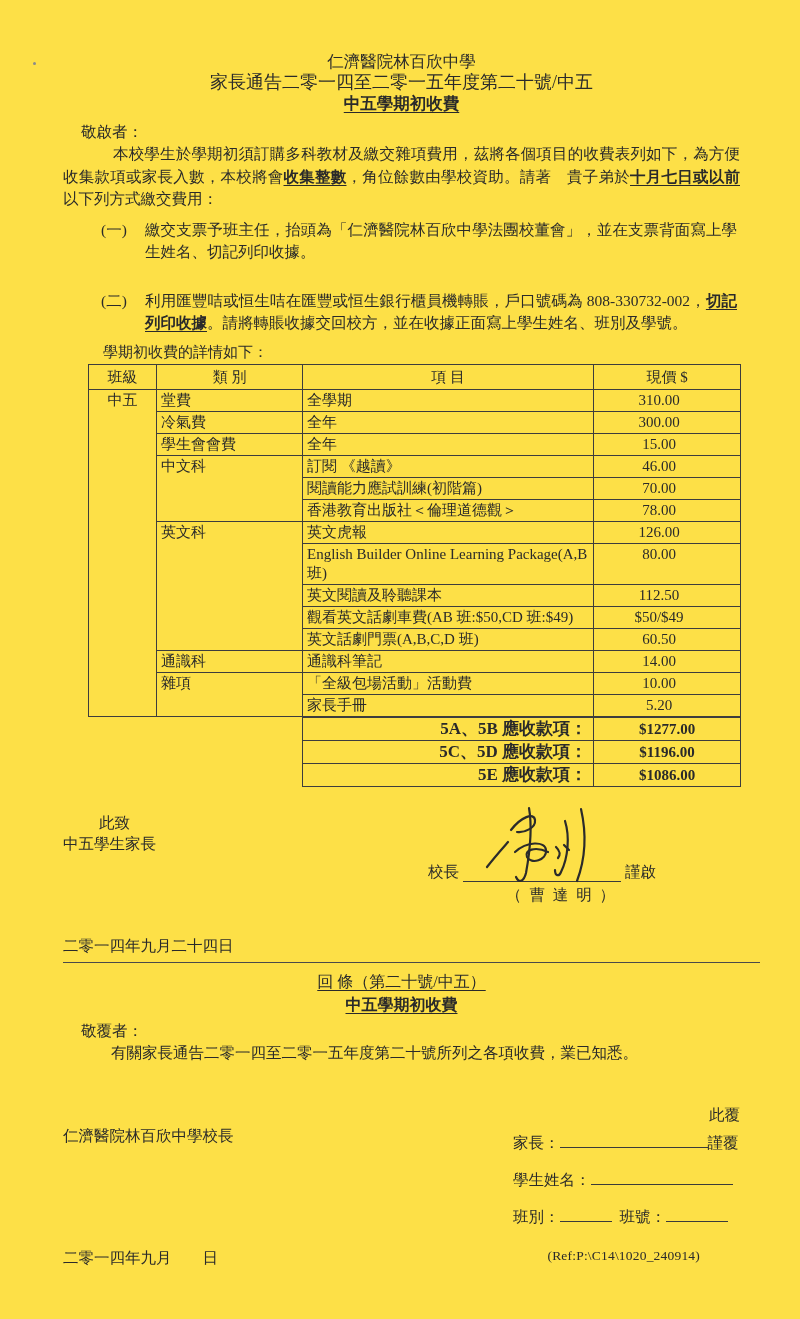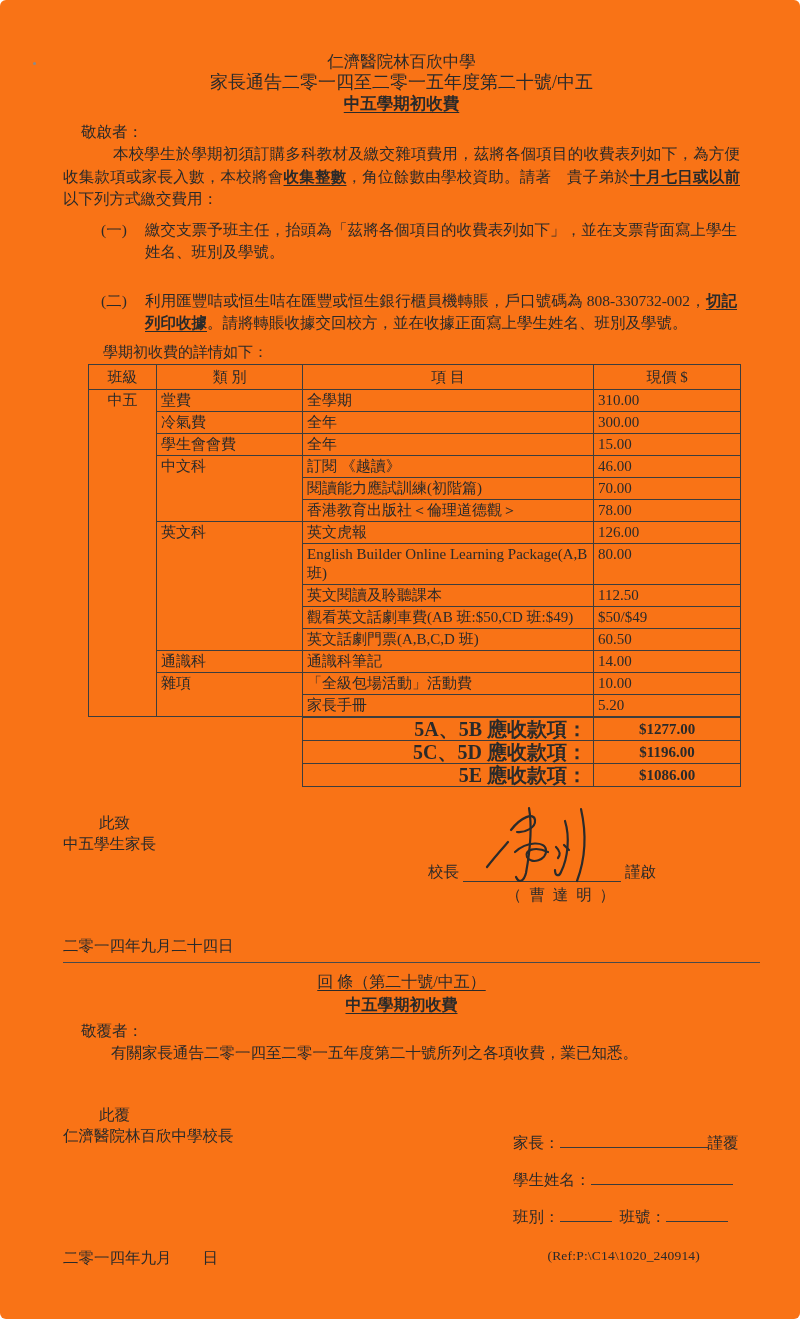--- a/index.html
+++ b/index.html
@@ -1,26 +1,25 @@
 <!DOCTYPE html>
 <html><head>
 <meta charset="utf-8">
 <style>
   * { margin:0; padding:0; box-sizing:border-box; }
   html,body { background:#ffffff; }
   .page {
     position:relative;
     width:800px; height:1319px;
-    background:#f97316;
+    background:#fde047;
     color:#2a2a2a;
     font-family:"Liberation Serif","DejaVu Serif",serif;
     font-size:15.5px;
     padding:52px 60px 0 63px;
     overflow:hidden;
-    border-radius:6px;
   }
   .dot { position:absolute; left:33px; top:62px; width:3px; height:3px; background:#8a8a8a; border-radius:50%; }
   .hdr { text-align:center; }
   .hdr .school { font-size:16.5px; line-height:20px; }
   .hdr .notice { font-size:18px; line-height:20px; }
   .hdr .title  { font-size:16.5px; line-height:23px; font-weight:bold; }
   .u  { text-decoration:underline; text-underline-offset:3px; }
   b.u, .bu { font-weight:bold; text-decoration:underline; text-underline-offset:3px; }
   .salut { margin-top:6px; margin-left:18px; line-height:22px; }
   .para { line-height:22.6px; text-indent:50px; text-align:justify; }
@@ -28,42 +27,42 @@
   .item { display:flex; margin-left:38px; }
   .item + .item { margin-top:26px; }
   .item .num { width:44px; flex:none; line-height:22.5px; }
   .item .itxt { width:592px; line-height:22.5px; text-align:justify; }
   .tbl-caption { margin-top:7px; margin-left:40px; line-height:20px; font-size:15px; }
   table { border-collapse:collapse; table-layout:fixed; font-size:15px; }
   .fee-table { margin-left:25px; margin-top:2px; width:652px; }
   .fee-table td { border:1px solid #3d3d3d; height:21px; line-height:19px; padding:1px 4px; vertical-align:top;margin-left:24px; }
   .fee-table .hcell { text-align:center; height:23px; line-height:22px; }
   .c-class { text-align:center; }
-  .c-price { text-align:left; padding-right:20px !important; }
+  .c-price { text-align:center; padding-right:20px !important; }
   .totals-table { margin-left:239px; width:438px; font-weight:bold; }
   .totals-table td { border:1px solid #3d3d3d; height:22px; line-height:20px; padding:1px 6px; }
-  .t-label { text-align:right; font-size:20px; }
+  .t-label { text-align:right; font-size:17px; }
   .t-amt { text-align:center; }
   .close-block { position:relative; height:116px; }
   .cishi { margin-left:36px; margin-top:25px; line-height:21px; }
   .recipient { line-height:21px; }
   .sig-block { position:absolute; left:365px; top:50px; width:320px; }
   .sig-row { display:flex; align-items:flex-start; }
   .sig-line { position:relative; display:inline-block; width:158px; border-bottom:1.5px solid #3a3a3a; height:20px; margin:0 4px; }
   .scribble { position:absolute; left:14px; bottom:-8px; pointer-events:none; }
   .sig-name { margin-left:78px; margin-top:2px; letter-spacing:2px; }
   .date-line { line-height:20px; margin-top:8px; }
   .divider { border:none; border-top:1.5px solid #4a4a4a; margin:6px -20px 0 0; }
   .reply-hdr { text-align:center; margin-top:7px; }
   .reply-hdr .rtitle { font-size:16px; line-height:23px; }
   .reply-hdr .rsub { font-size:16px; line-height:23px; font-weight:bold; }
   .reply-salut { margin-top:4px; margin-left:18px; line-height:22px; }
   .reply-body { line-height:22px; text-indent:48px; }
   .reply-close { position:relative; height:122px; margin-top:40px; }
-  .cifu { margin-left:36px; line-height:21px; }
+  .cifu { margin-left:36px; line-height:21px;text-align:right; }
   .reply-to { line-height:21px; }
   .reply-fields { position:absolute; left:450px; top:28px; width:290px; }
   .field-row { line-height:20px; margin-bottom:16px; white-space:nowrap; }
   .blank { display:inline-block; border-bottom:1px solid #3a3a3a; height:16px; vertical-align:baseline; }
   .blank.parent { width:148px; }
   .blank.student { width:142px; }
   .blank.cls { width:52px; margin-right:8px; }
   .blank.clsno { width:62px; }
   .bottom-row { display:flex; justify-content:space-between; margin-top:22px; }
   .ref { font-size:13.5px; padding-right:40px; letter-spacing:0.2px; }
@@ -80,21 +79,21 @@
     <div class="title"><span class="u">中五學期初收費</span></div>
   </div>
 
   <div class="salut">敬啟者：</div>
 
   <p class="para"><span>本校學生於學期初須訂購多科教材及繳交雜項費用，茲將各個項目的收費表列如下，為方便收集款項或家長入數，本校將會</span><b class="u">收集整數</b><span>，角位餘數由學校資助。請著　貴子弟於</span><b class="u">十月七日或以前</b><span>以下列方式繳交費用：</span></p>
 
   <div class="items">
     <div class="item">
       <span class="num">(一)</span>
-      <span class="itxt">繳交支票予班主任，抬頭為「茲將各個項目的收費表列如下」，並在支票背面寫上學生姓名、班別及學號。</span>
+      <span class="itxt">繳交支票予班主任，抬頭為「仁濟醫院林百欣中學法團校董會」，並在支票背面寫上學生姓名、切記列印收據。</span>
     </div>
     <div class="item">
       <span class="num">(二)</span>
       <span class="itxt"><span>利用匯豐咭或恒生咭在匯豐或恒生銀行櫃員機轉賬，戶口號碼為 808-330732-002，</span><b class="u">切記列印收據</b><span>。請將轉賬收據交回校方，並在收據正面寫上學生姓名、班別及學號。</span></span>
     </div>
   </div>
 
   <div class="tbl-caption">學期初收費的詳情如下：</div>
 
   <table class="fee-table">

